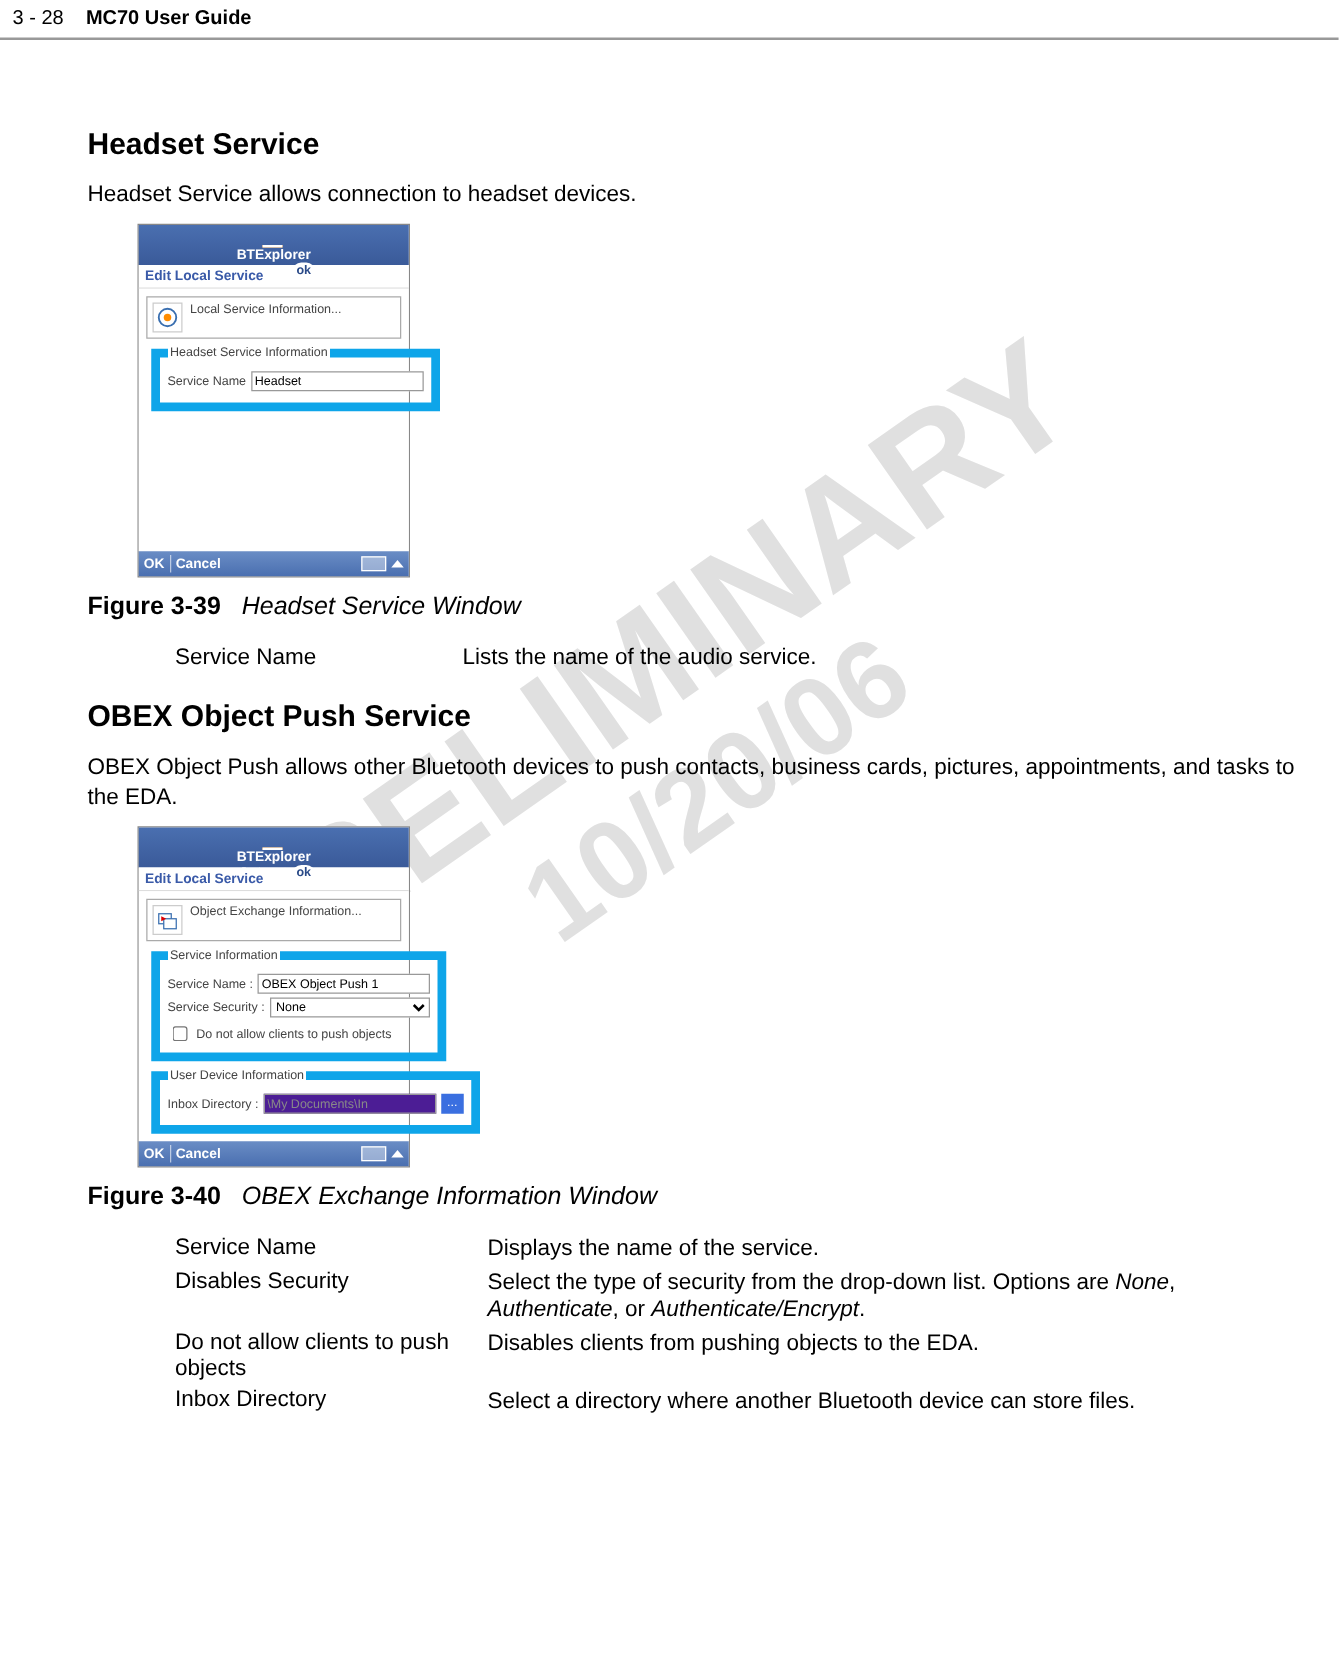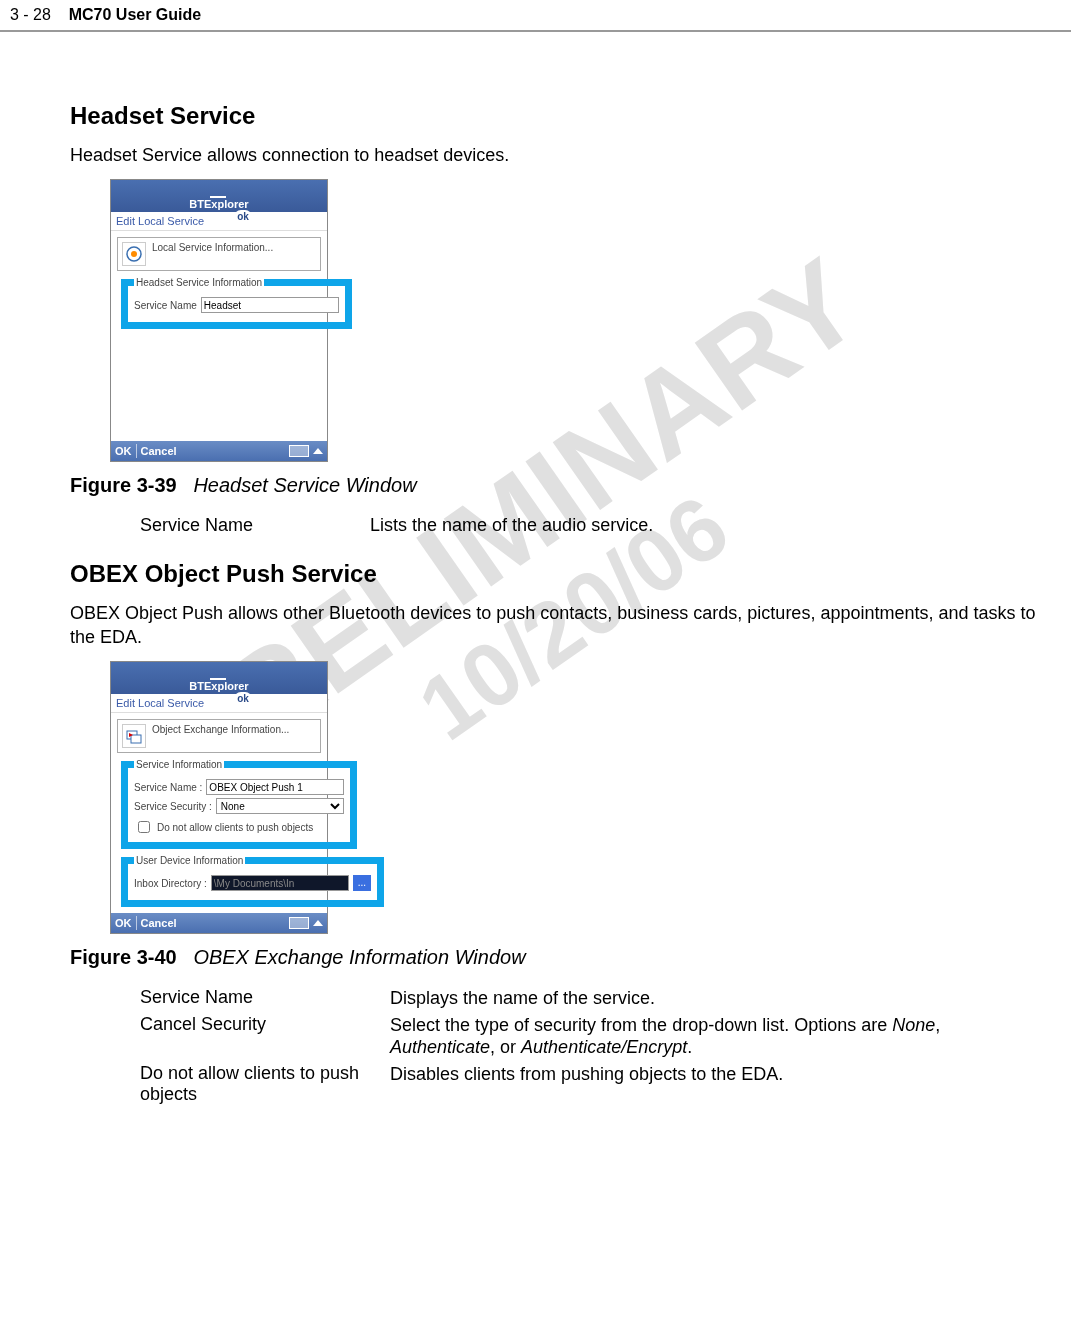--- a/index.html
+++ b/index.html
@@ -90,21 +90,21 @@
     margin-right:3px; border:1px solid #fff;
   }
   .mock .titlebar .title { font-weight:bold; flex:1; font-size:11px;}
   .mock .titlebar .icons { display:flex; gap:2px; align-items:center; }
   .mock .titlebar .ic { width:14px; height:14px; color:#fff; fill:#fff; font-size:10px; text-align:center;}
   .mock .titlebar .okbtn {
     background:#fff; color:#2a4a88; font-weight:bold;
     border-radius:7px; padding:0 3px; font-size:10px; height:14px; line-height:14px;
   }
   .mock .subtitle {
-    color:#3a5aa8; font-weight:normal; font-size:11px;
+    color:#3a5aa8; font-weight:bold; font-size:11px;
     padding:3px 5px; border-bottom:1px solid #ddd; background:#fff;
   }
   .mock .body { padding:6px; background:#fff; min-height:150px; color:#444;}
   .mock .info-row {
     border:1px solid #aaa; padding:4px; display:flex; gap:6px;
     border-radius:0;
   }
   .mock .info-icon {
     width:24px; height:24px; background:#fff; border:1px solid #ccc;
     display:flex; align-items:center; justify-content:center;
@@ -114,21 +114,21 @@
   }
   .mock fieldset legend { padding:0 2px; color:#444;}
   .mock .form-row { display:flex; align-items:center; gap:4px; margin:3px 0;}
   .mock .form-row label { white-space:nowrap; }
   .mock .form-row input[type=text] {
     flex:1; border:1px solid #999; font-size:10px; padding:1px 2px; height:16px;
   }
   .mock .form-row select {
     flex:1; border:1px solid #999; font-size:10px; height:16px; background:#fff;
   }
-  .mock .form-row input.disabled { background:#0f172a; color:#888;}
+  .mock .form-row input.disabled { background:#4c1d95; color:#888;}
   .mock .chk { display:flex; align-items:center; gap:4px; margin-top:4px;}
   .mock .chk input { width:12px; height:12px; }
   .mock .dots-btn {
     width:18px; height:16px; background:#3a6fe0; color:#fff; border:none;
     font-size:10px; line-height:12px; text-align:center; padding:0;
   }
   .mock .bottombar {
     background: linear-gradient(#6a8dc5, #4a6fb0);
     color:#fff; display:flex; align-items:center; padding:2px 4px;
     height:20px; font-size:11px; font-weight:bold; gap:4px;
@@ -287,24 +287,28 @@
     <p class="figure-caption">
       <span class="fignum">Figure 3-40</span>&nbsp;&nbsp;
       <span class="figtitle">OBEX Exchange Information Window</span>
     </p>
 
     <div class="def-row2">
       <div class="def-term2">Service Name</div>
       <div class="def-desc2">Displays the name of the service.</div>
     </div>
     <div class="def-row2">
-      <div class="def-term2">Cancel Security</div>
+      <div class="def-term2">Disables Security</div>
       <div class="def-desc2">
         <span>Select the type of security from the drop-down list. Options are </span><span class="italic">None</span><span>, </span><span class="italic">Authenticate</span><span>, or </span><span class="italic">Authenticate/Encrypt</span><span>.</span>
       </div>
     </div>
     <div class="def-row2">
       <div class="def-term2">Do not allow clients to push objects</div>
       <div class="def-desc2">Disables clients from pushing objects to the EDA.</div>
     </div>
+    <div class="def-row2">
+      <div class="def-term2">Inbox Directory</div>
+      <div class="def-desc2">Select a directory where another Bluetooth device can store files.</div>
+    </div>
 
   </div>
 </div>
 
 </body></html>

